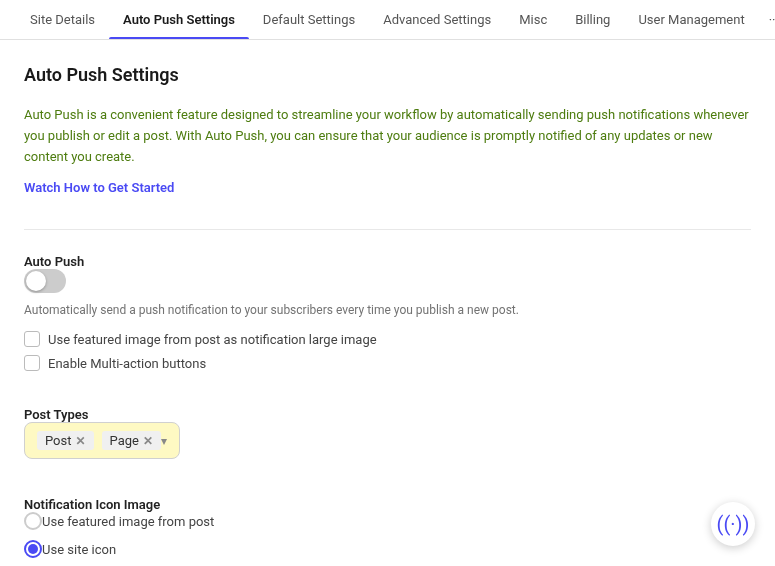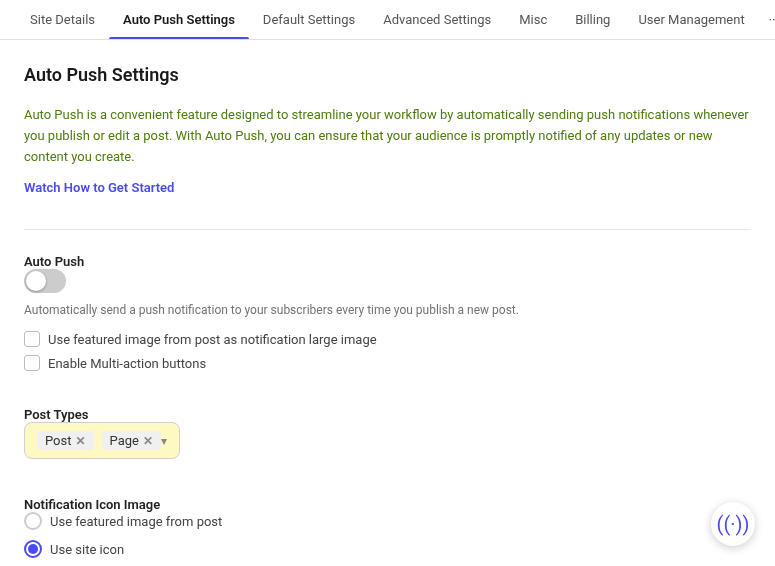--- a/index.html
+++ b/index.html
@@ -197,21 +197,20 @@
     .post-types-note {
       font-size: 12px;
       color: #666;
       line-height: 1.5;
     }
 
     
     .radio-row {
       display: flex;
       align-items: center;
-      gap: 8px;
       margin-bottom: 10px;
     }
     .radio-outer {
       width: 18px;
       height: 18px;
       border-radius: 50%;
       border: 2px solid #ccc;
       background: #fff;
       display: flex;
       align-items: center;

